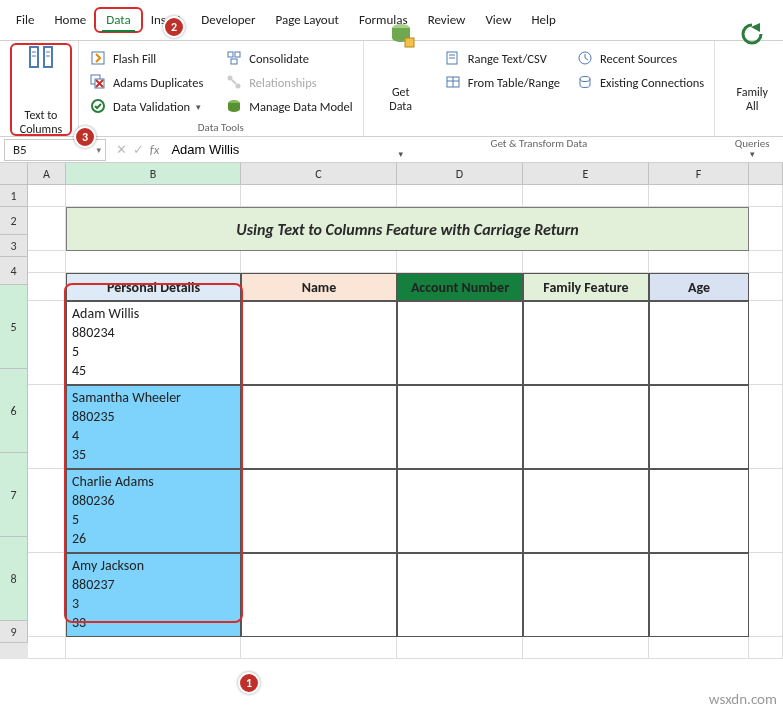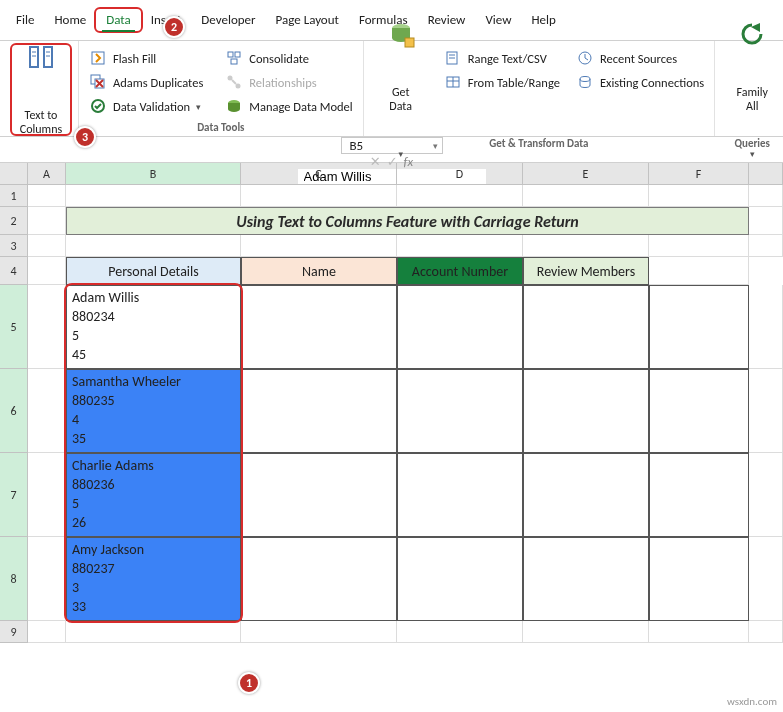--- a/index.html
+++ b/index.html
@@ -60,21 +60,20 @@
     border-right: 1px solid #e2e2e2;
     padding: 2px 6px 0 6px;
     position: relative;
   }
   .ribbon-group .group-label {
     font-size: 11px;
     color: #666;
     text-align: center;
     padding: 1px 0 2px 0;
     margin-top: auto;
-    font-weight: bold;
   }
   .big-btn {
     display: flex;
     flex-direction: column;
     align-items: center;
     justify-content: center;
     width: 62px;
     height: 93px;
     padding: 2px;
     cursor: pointer;
@@ -94,21 +93,20 @@
     border-radius:2px;
   }
   .small-btn.disabled { color:#aaa; cursor:default; }
   .small-btn .ico { width:18px; height:18px; display:flex; align-items:center; justify-content:center; }
   .dd { font-size:9px; color:#555; }
   
   .fbar {
     display:flex; align-items:center;
     height:26px; border-bottom:1px solid #d0d0d0;
     background:#fff;
-    flex-direction:column;
   }
   .namebox {
     width:102px; height:22px; border:1px solid #c8c8c8; margin:0 4px;
     display:flex; align-items:center; padding:0 4px 0 8px;
     justify-content:space-between;
   }
   .namebox .dd { color:#777; }
   .fxicons { display:flex; gap:6px; padding:0 6px; color:#888; }
   .fxicons span { cursor:pointer; }
   .formula-input {
@@ -134,49 +132,49 @@
     border-bottom:1px solid #c2c2c2; border-right:1px solid #c2c2c2;
     display:flex; align-items:center; justify-content:center;
     font-size:12px; color:#333;
   }
   .rowhdrs div.selrow { background:#cfeed9; }
   .sheet { position:relative; }
   .rows { position:relative; }
   .row { display:grid; grid-template-columns: 38px 175px 156px 126px 126px 100px 34px; }
   .row > div { border-right:1px solid #dcdcdc; border-bottom:1px solid #dcdcdc; }
   .r1 { height:22px; }
-  .title-row { height:28px; }
+  .title-row { height:44px; }
   .hdr-row { height:28px; }
   .data-row { height:84px; }
   .last-row { height:22px; }
   .titleCell {
     grid-column: 2 / span 5;
     background:#e2efd9;
     border:1px solid #7a7a7a !important;
     display:flex; align-items:center; justify-content:center;
     font-weight:bold; font-size:16px; font-style:italic; color:#2a2a2a;
   }
   .hdrCell {
     border:1px solid #555 !important;
     display:flex; align-items:center; justify-content:center;
-    font-weight:normal; font-size:14px;
+    font-weight:bold; font-size:14px;
   }
   .hdr1 { background:#deebf7; }
   .hdr2 { background:#fbe5d6; }
   .hdr3 { background:#15803d; }
   .hdr4 { background:#e2efd9; }
   .hdr5 { background:#d9e2f3; }
   .dataCell {
     border:1px solid #555 !important;
     padding:3px 5px;
     font-size:14px;
     white-space:pre-line;
     line-height:1.35;
   }
-  .dataSel { background:#3b82f6; }
+  .dataSel { background:#7dd3fc; }
   .dataActive { background:#fff; }
   .emptyDataCell { border:1px solid #555 !important; }
   
   .sel-overlay {
     position:absolute;
     border:2px solid #d92b2b;
     border-radius:8px;
     pointer-events:none;
   }
   
@@ -188,21 +186,21 @@
     border-radius:50%;
     color:#fff; font-weight:bold;
     display:flex; align-items:center; justify-content:center;
     font-size:12px;
     box-shadow:0 0 3px rgba(0,0,0,0.4);
     pointer-events:none;
     z-index:50;
   }
   .watermark {
     position:absolute; right:6px; bottom:4px;
-    font-size:11px; color:#999;
+    font-size:15px; color:#999;
   }
 </style>
 </head>
 <body>
 
 <div class="tabs">
   <div class="tab">File</div>
   <div class="tab">Home</div>
   <div class="tab active highlight">Data</div>
   <div class="tab">Insert</div>
@@ -442,21 +440,22 @@
           <div></div>
           <div></div>
           <div></div>
         </div>
 
       <div class="row hdr-row">
         <div></div>
         <div class="hdrCell hdr1">Personal Details</div>
         <div class="hdrCell hdr2">Name</div>
         <div class="hdrCell hdr3">Account Number</div>
-        <div class="hdrCell hdr4">Review Members</div>
+        <div class="hdrCell hdr4">Family Feature</div>
+        <div class="hdrCell hdr5">Age</div>
         <div></div>
       </div>
 
       <div class="row data-row">
         <div></div>
         <div class="dataCell dataActive">Adam Willis
 880234
 5
 45</div>
         <div class="emptyDataCell"></div>

